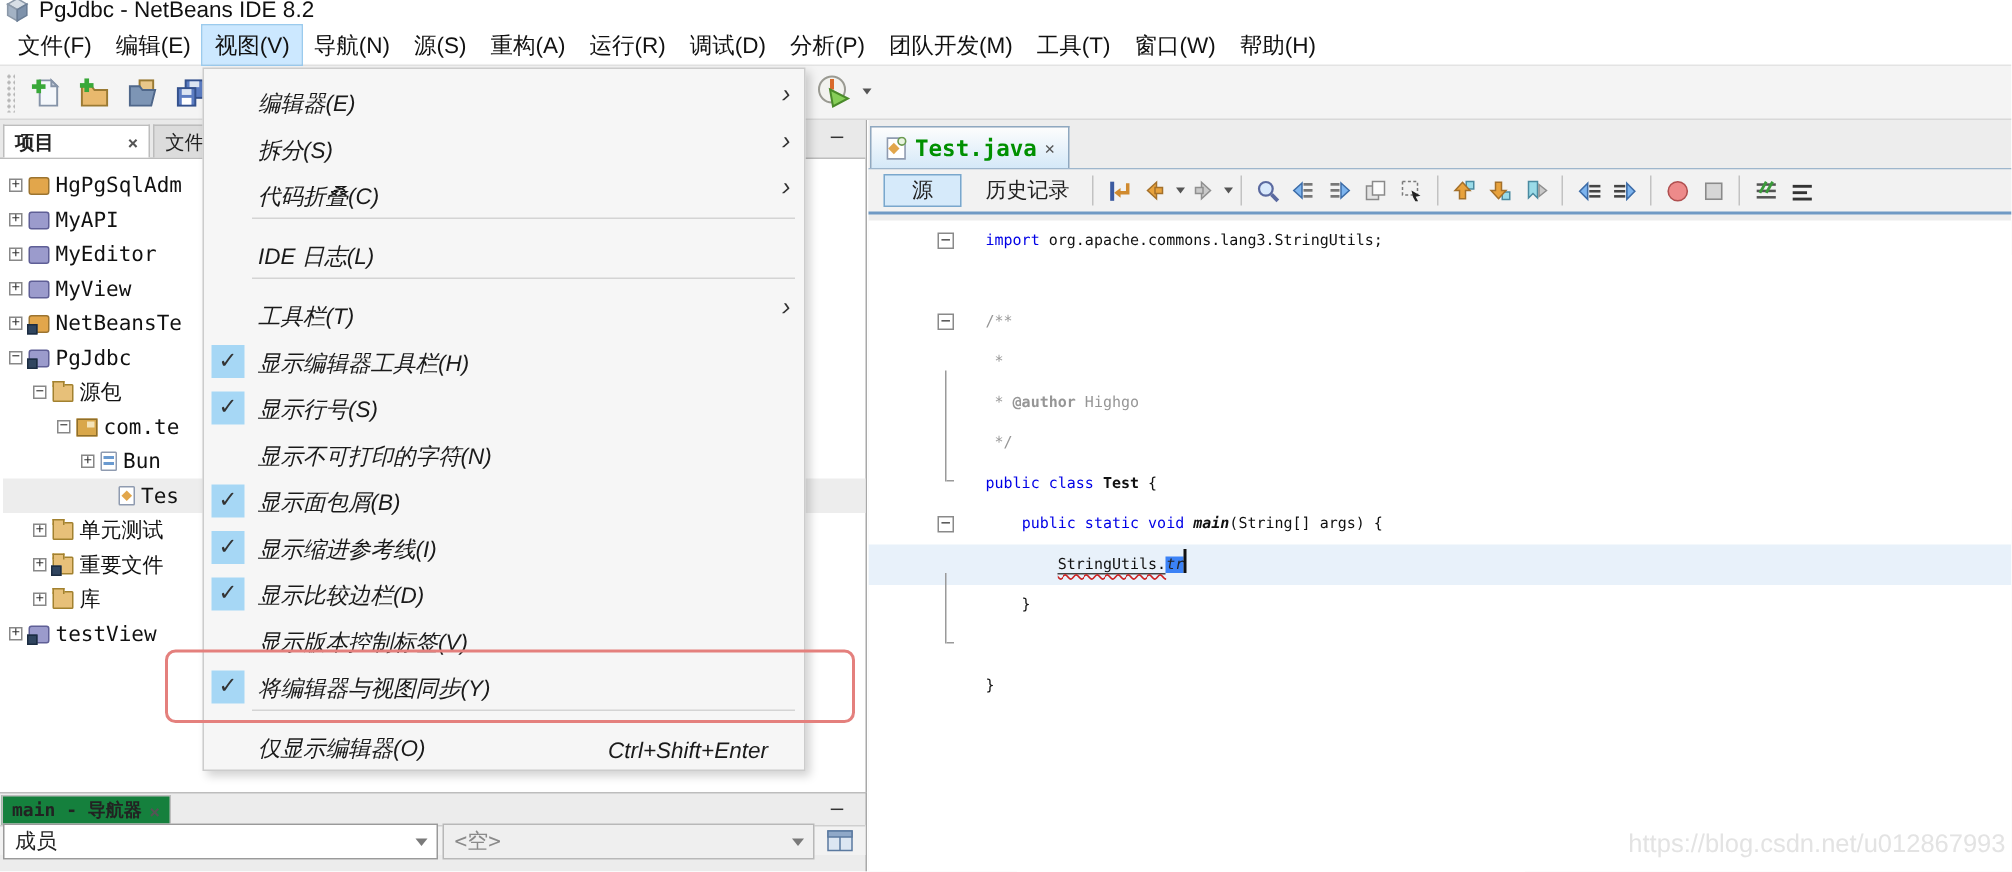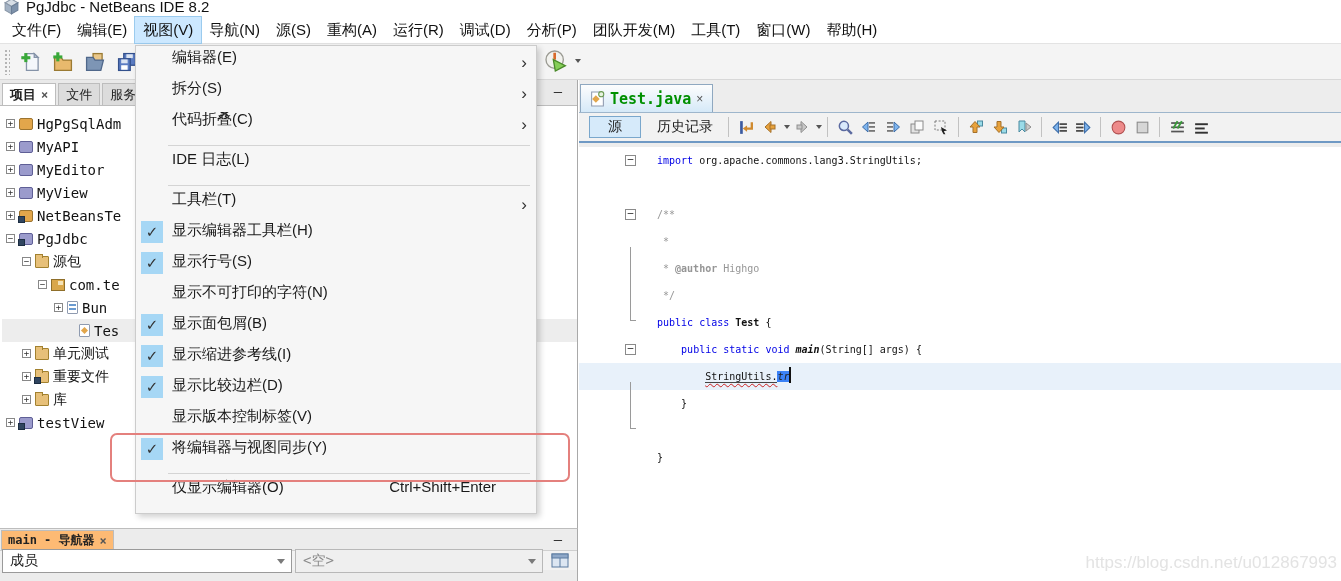--- a/index.html
+++ b/index.html
@@ -28,21 +28,21 @@
     align-items:center; justify-content:center; margin-right:2px; cursor:default; }
   .profile-group { position:absolute; left:541px; top:3px; display:flex; align-items:center; }
 
   
   .left-panel { position:absolute; left:0; top:80px; width:578px; height:448px;
     background:#fff; border-right:1px solid #a9a9a9; }
   .panel-head { height:26px; background:#e9e9e9; border-bottom:1px solid #bdbdbd;
     display:flex; align-items:flex-end; position:relative; }
   .ptab { height:22px; display:flex; align-items:center; padding:0 7px; font-size:13px;
     font-family:"DejaVu Sans Mono",monospace; color:#222; border:1px solid #bdbdbd; border-bottom:none;
-    background:#dcdcdc; margin-left:2px; }
+    background:#dcdcdc; margin-left:2px;gap:44px; }
   .ptab.active { background:#fff; font-weight:bold; }
   .closex { margin-left:5px; color:#555; font-size:12px; }
   .closex::before { content:"×"; }
   .min-btn { position:absolute; right:10px; top:4px; width:18px; height:16px;
     color:#333; font-size:15px; line-height:13px; text-align:center; }
   .min-btn::before { content:"–"; }
 
   .tree { padding:6px 0 0 2px; font-family:"DejaVu Sans Mono",monospace; font-size:14px; color:#111; }
   .trow { height:23px; display:flex; align-items:center; white-space:nowrap; }
   .trow.sel { background:#ededed; }
@@ -65,21 +65,21 @@
   .ico.file { width:11px; height:13px; background:#fff; border:1px solid #8f9bb0; border-radius:1px; }
   .ico.file.props::after { content:""; position:absolute; left:1px; top:2px; width:7px; height:2px;
     background:#6a9ad0; box-shadow:0 4px 0 #6a9ad0; }
   .ico.file.java::after { content:""; position:absolute; left:2px; top:3px; width:5px; height:5px;
     background:#e2a64b; transform:rotate(45deg); }
 
   
   .navigator { position:absolute; left:0; top:528px; width:578px; height:53px;
     background:#ececec; border-right:1px solid #a9a9a9; border-top:1px solid #bdbdbd; }
   .nav-tabs { height:21px; position:relative; display:flex; align-items:flex-end; }
-  .nav-tab { height:20px; background:#fdba74; border:1px solid #bdbdbd; border-bottom:none;
+  .nav-tab { height:20px; background:#15803d; border:1px solid #bdbdbd; border-bottom:none;
     display:flex; align-items:center; padding:0 6px; font-size:12px; font-weight:bold;
     font-family:"DejaVu Sans Mono",monospace; color:#222; margin-left:1px; }
   .nav-filter { height:20px; display:flex; align-items:center; padding:0 2px; background:#f2f2f2; border-top:1px solid #cfcfcf; }
   .combo { position:relative; height:24px; display:flex; align-items:center; padding:0 22px 0 7px;
     font-size:14px; font-family:"DejaVu Sans Mono",monospace; border:1px solid #9a9a9a; background:#fff; color:#222; }
   .combo.c1 { width:290px; }
   .combo.c2 { width:248px; margin-left:3px; background:#efefef; color:#8a8a8a; border-color:#b8b8b8; }
   .combo .chev { position:absolute; right:6px; top:9px; width:0; height:0;
     border-left:4px solid transparent; border-right:4px solid transparent; border-top:5px solid #7a7a7a; }
   .nav-winbtn { margin-left:6px; width:22px; height:20px; display:flex; align-items:center; justify-content:center; }
@@ -118,21 +118,21 @@
   .cls { font-weight:bold; color:#111; }
   .meth { font-weight:bold; font-style:italic; color:#111; }
   .err { border-bottom:1px solid #444; text-decoration:underline wavy #cc2222 1px; text-underline-offset:3px; }
   .cc { font-style:italic; background:#3b82f6; color:#222;margin-top:21px; }
   .caretbar { display:inline-block; width:1.5px; height:16px; background:#111; vertical-align:-3px; }
 
   
   .view-menu { position:absolute; left:135px; top:45px; width:402px; background:#f6f6f6;
     border:1px solid #cccccc; box-shadow:3px 3px 6px rgba(0,0,0,.18); z-index:50;
     padding:2px 0 4px 0; }
-  .mrow { display:flex; align-items:flex-start; height:31px; padding:0 40px 0 5px; position:relative; }
+  .mrow { display:flex; align-items:flex-end; height:31px; padding:0 24px 0 5px; position:relative;font-style:italic; }
   .mrow .lab { font-size:15px; color:#1a1a1a; }
   .chkbox { width:22px; height:22px; margin-right:9px; flex:none; text-align:center;
     line-height:22px; font-size:15px; color:#333; }
   .chkbox.on { background:#a6d7f5; }
   .chkbox.on::before { content:"✓"; }
   .msep { height:9px; position:relative; }
   .msep::after { content:""; position:absolute; left:32px; right:6px; top:4px; border-top:1px solid #d4d4d4; }
   .subarr { position:absolute; right:9px; top:5px; font-size:17px; color:#333; }
   .subarr::before { content:"›"; }
   .short { margin-left:auto; font-size:15px; color:#1a1a1a; }

